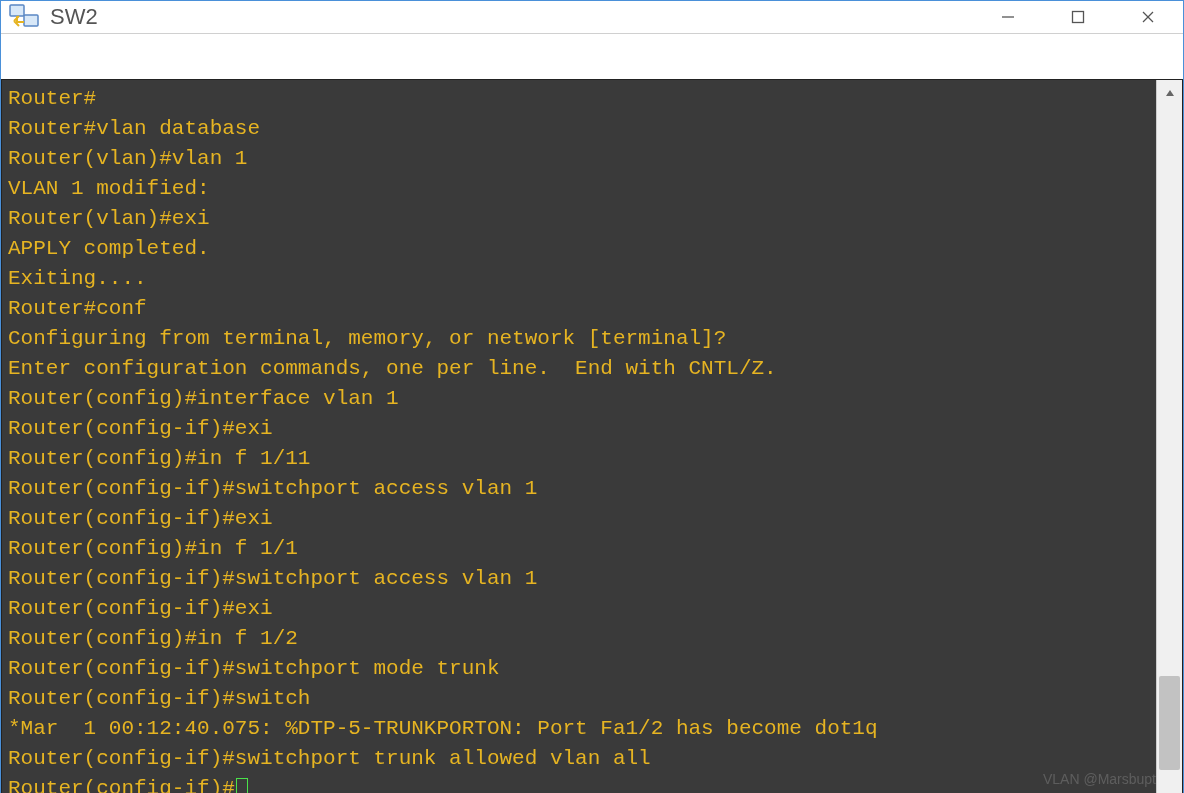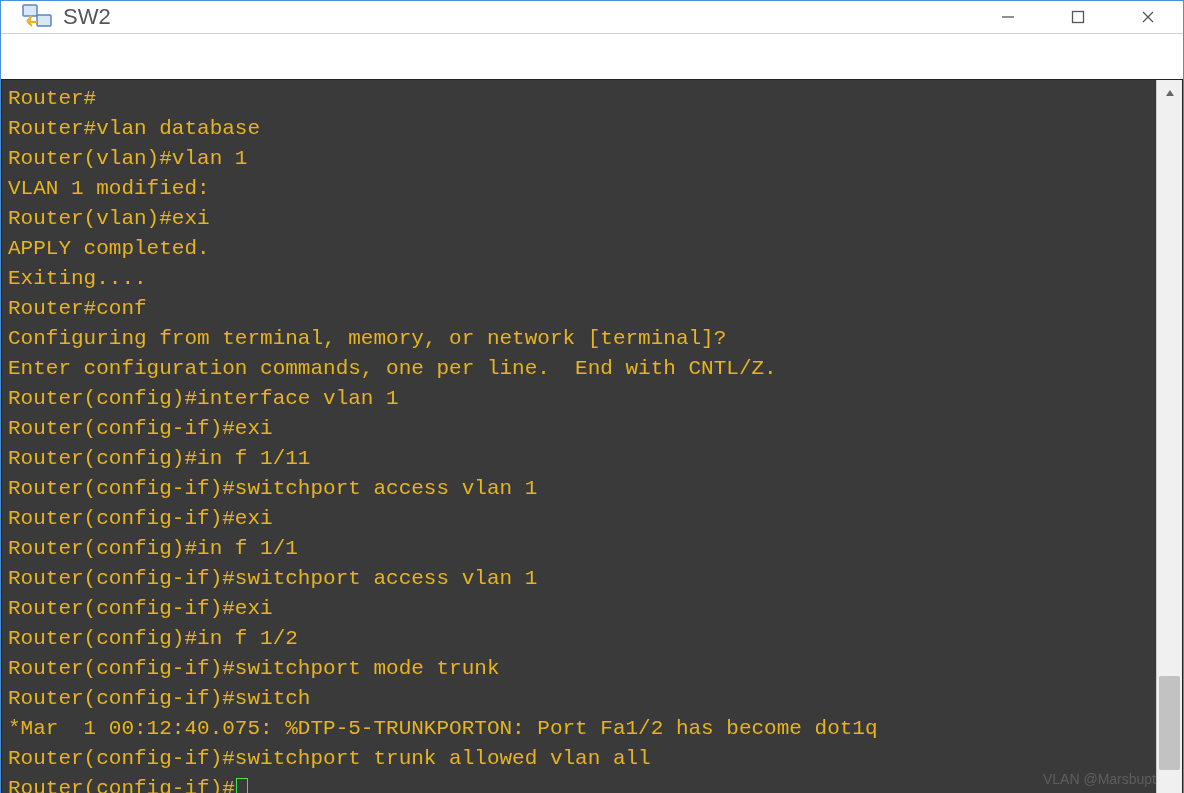--- a/index.html
+++ b/index.html
@@ -10,21 +10,21 @@
     border: 1px solid #4a90d9;
     display: flex; flex-direction: column;
     background: #fff;
   }
 
   .titlebar {
     height: 52px;
     background: #ffffff;
     display: flex;
     align-items: center;
-    padding-left: 20px;
+    padding-left: 7px;
     border-bottom: 1px solid #d0d0d0;
     position: relative;
   }
   .titlebar .app-icon {
     width: 32px; height: 32px;
     margin-right: 10px;
     display: flex; align-items: center; justify-content: center;
   }
   .titlebar .title {
     font-size: 22px;

